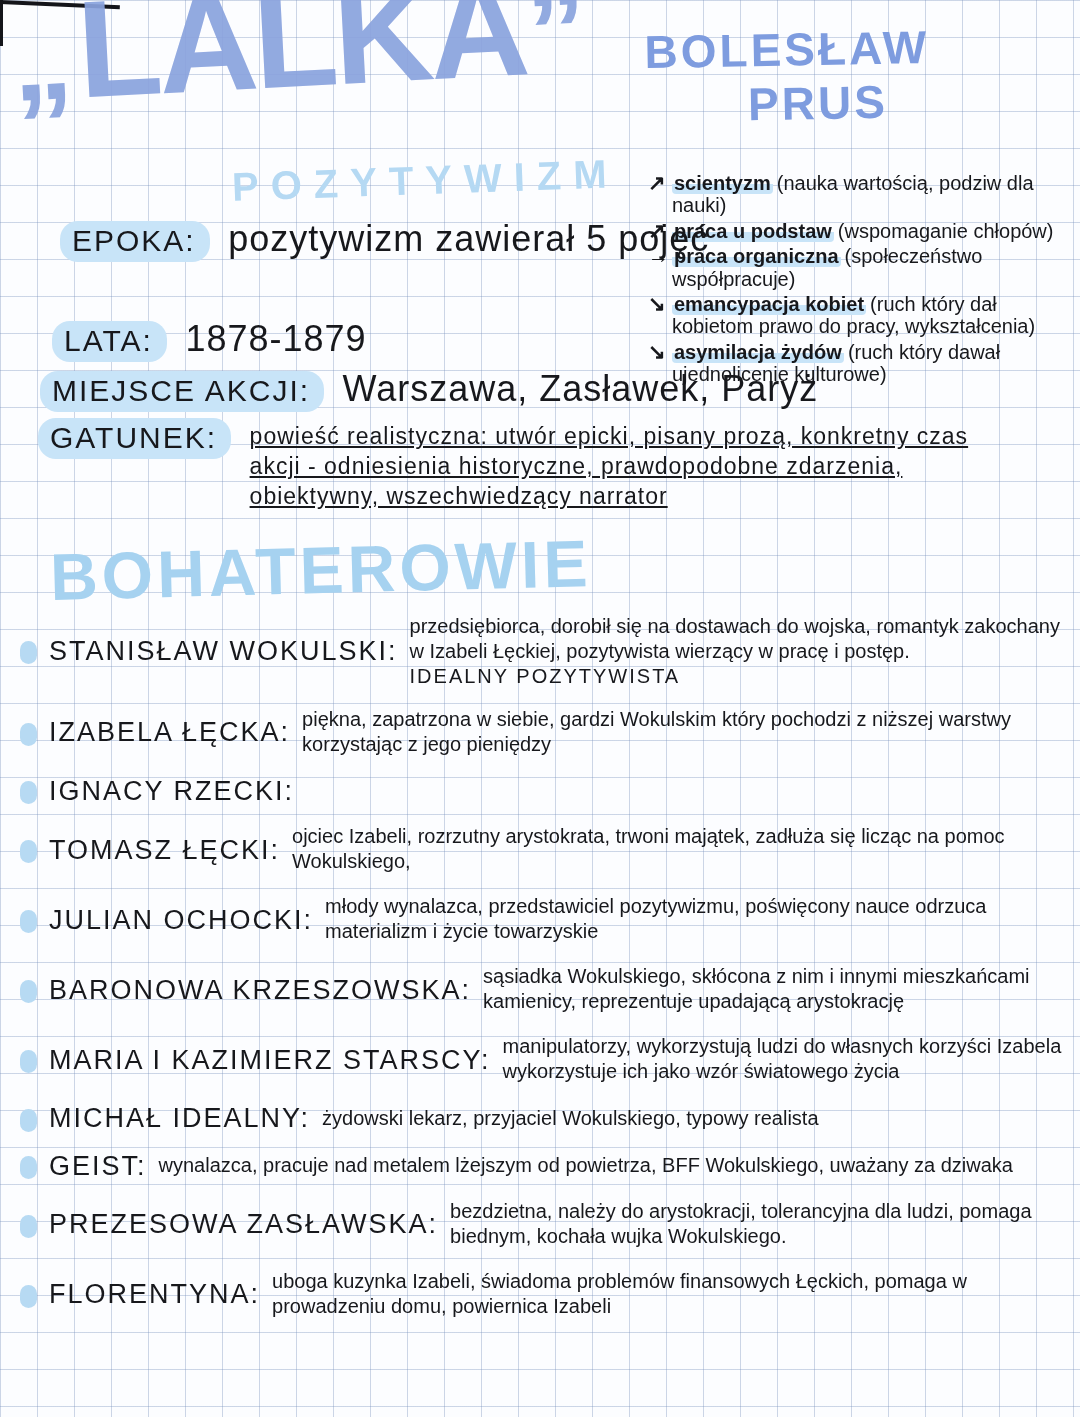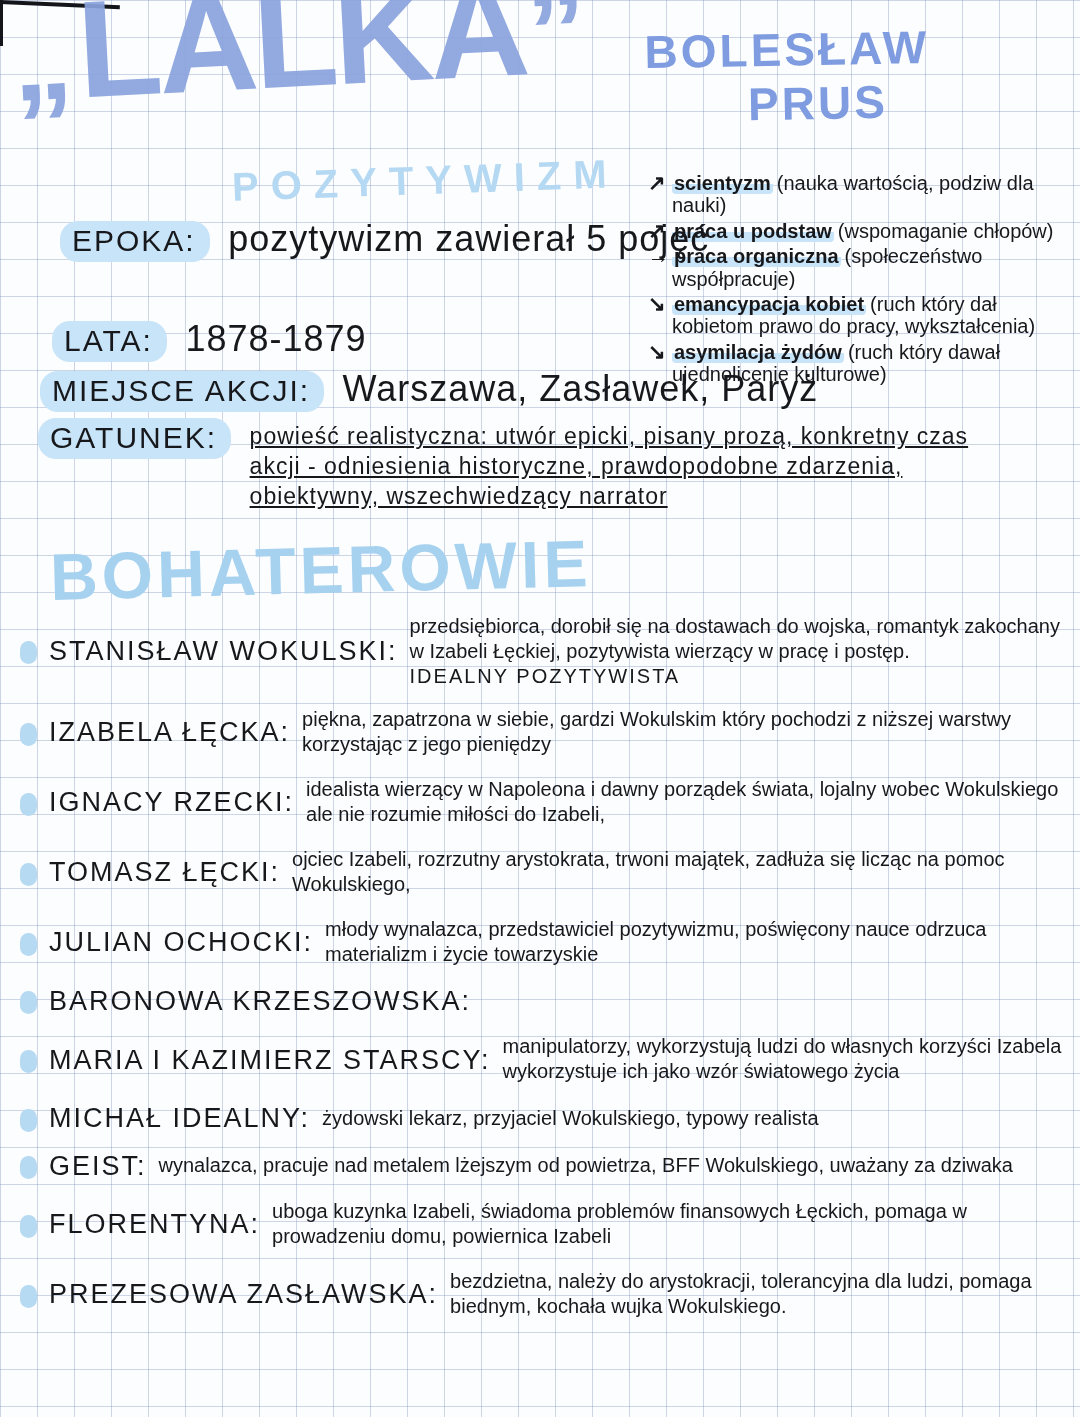--- a/index.html
+++ b/index.html
@@ -181,24 +181,20 @@
     <span class="cname">IZABELA ŁĘCKA:</span>
     <span class="cbody">
       <span class="cdesc">piękna, zapatrzona w siebie, gardzi Wokulskim który pochodzi z niższej warstwy korzystając z jego pieniędzy</span>
       <span class="cnote"></span>
     </span>
   </div>
 
   <div class="char-row">
     <span class="bullet"></span>
     <span class="cname">IGNACY RZECKI:</span>
-    <span class="cbody">
-      <span class="cdesc">idealista wierzący w Napoleona i dawny porządek świata, lojalny wobec Wokulskiego ale nie rozumie miłości do Izabeli,</span>
-      <span class="cnote"></span>
-    </span>
   </div>
 
   <div class="char-row">
     <span class="bullet"></span>
     <span class="cname">TOMASZ ŁĘCKI:</span>
     <span class="cbody">
       <span class="cdesc">ojciec Izabeli, rozrzutny arystokrata, trwoni majątek, zadłuża się licząc na pomoc Wokulskiego,</span>
       <span class="cnote"></span>
     </span>
   </div>
@@ -208,20 +204,24 @@
     <span class="cname">JULIAN OCHOCKI:</span>
     <span class="cbody">
       <span class="cdesc">młody wynalazca, przedstawiciel pozytywizmu, poświęcony nauce odrzuca materializm i życie towarzyskie</span>
       <span class="cnote"></span>
     </span>
   </div>
 
   <div class="char-row">
     <span class="bullet"></span>
     <span class="cname">BARONOWA KRZESZOWSKA:</span>
+    <span class="cbody">
+      <span class="cdesc">sąsiadka Wokulskiego, skłócona z nim i innymi mieszkańcami kamienicy, reprezentuje upadającą arystokrację</span>
+      <span class="cnote"></span>
+    </span>
   </div>
 
   <div class="char-row">
     <span class="bullet"></span>
     <span class="cname">MARIA I KAZIMIERZ STARSCY:</span>
     <span class="cbody">
       <span class="cdesc">manipulatorzy, wykorzystują ludzi do własnych korzyści Izabela wykorzystuje ich jako wzór światowego życia</span>
       <span class="cnote"></span>
     </span>
   </div>
@@ -239,30 +239,30 @@
     <span class="bullet"></span>
     <span class="cname">GEIST:</span>
     <span class="cbody">
       <span class="cdesc">wynalazca, pracuje nad metalem lżejszym od powietrza, BFF Wokulskiego, uważany za dziwaka</span>
       <span class="cnote"></span>
     </span>
   </div>
 
   <div class="char-row">
     <span class="bullet"></span>
+    <span class="cname">PREZESOWA ZASŁAWSKA:</span>
+    <span class="cbody">
+      <span class="cdesc">bezdzietna, należy do arystokracji, tolerancyjna dla ludzi, pomaga biednym, kochała wujka Wokulskiego.</span>
+      <span class="cnote"></span>
+    </span>
+  </div>
+
+  <div class="char-row">
+    <span class="bullet"></span>
     <span class="cname">FLORENTYNA:</span>
     <span class="cbody">
       <span class="cdesc">uboga kuzynka Izabeli, świadoma problemów finansowych Łęckich, pomaga w prowadzeniu domu, powiernica Izabeli</span>
       <span class="cnote"></span>
     </span>
   </div>
-
-  <div class="char-row">
-    <span class="bullet"></span>
-    <span class="cname">PREZESOWA ZASŁAWSKA:</span>
-    <span class="cbody">
-      <span class="cdesc">bezdzietna, należy do arystokracji, tolerancyjna dla ludzi, pomaga biednym, kochała wujka Wokulskiego.</span>
-      <span class="cnote"></span>
-    </span>
-  </div>
 </div>
 
 </div>
 
 </body></html>

